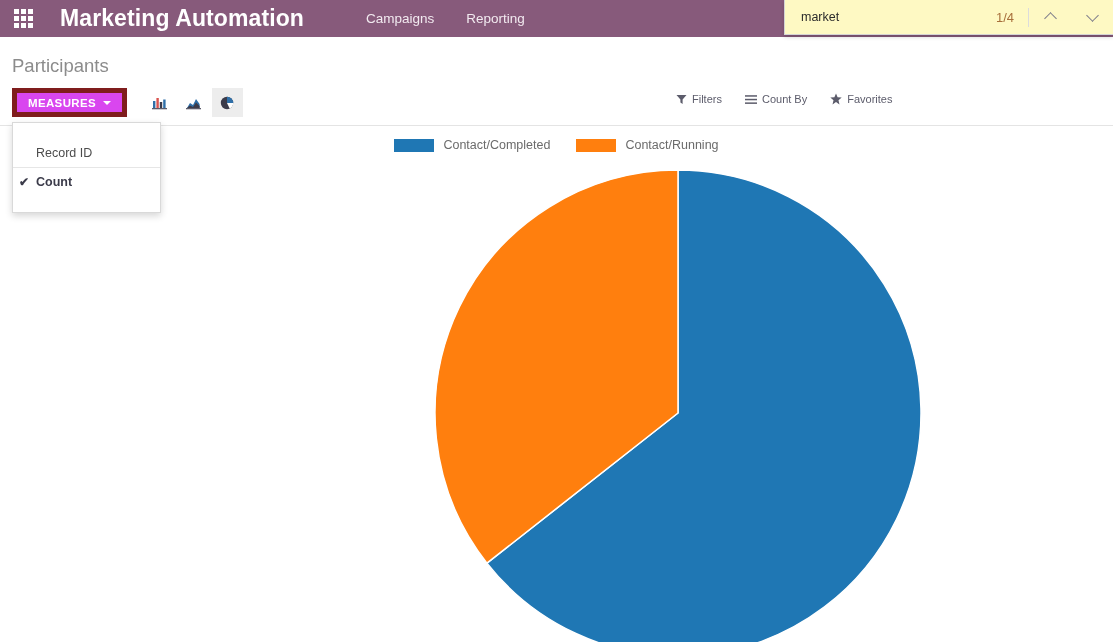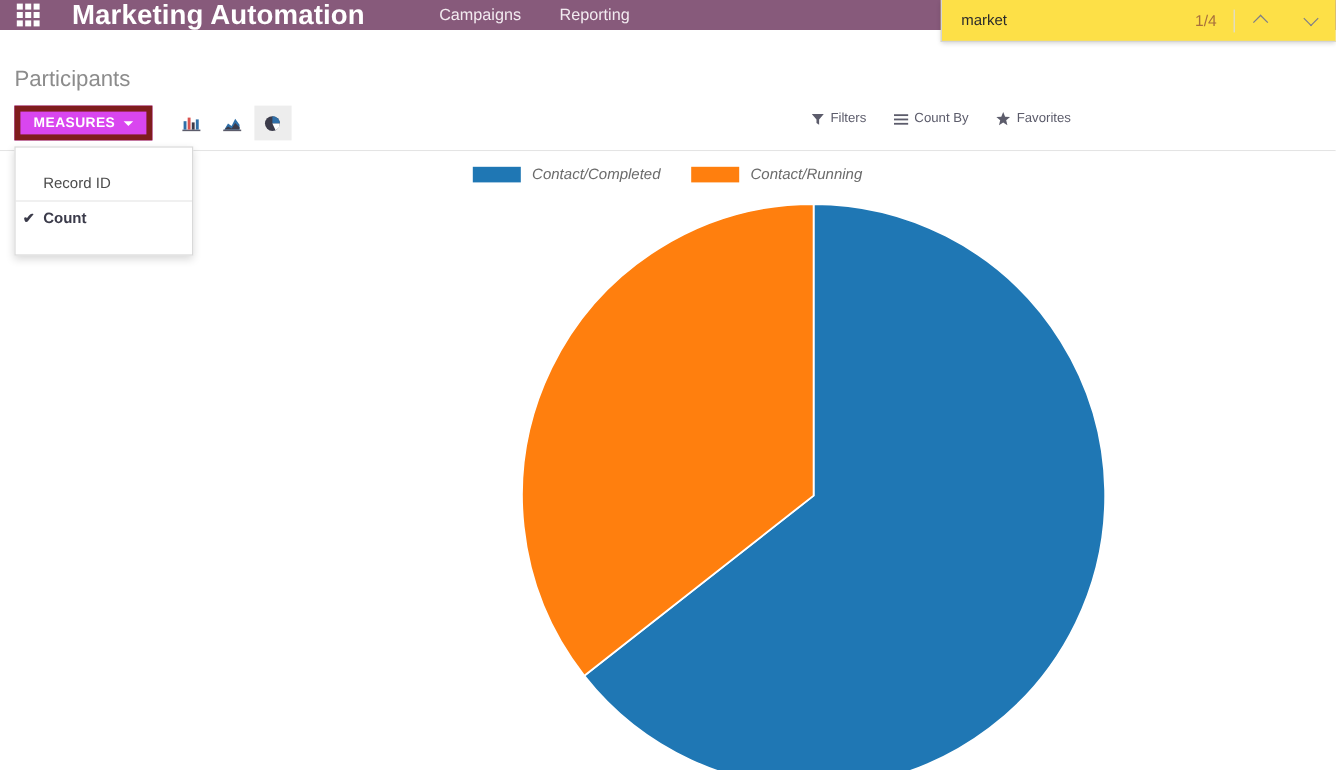--- a/index.html
+++ b/index.html
@@ -11,21 +11,21 @@
     background: #ffffff;
     font-family: "Liberation Sans", sans-serif;
     color: #4c4c4c;
   }
 
   
   .navbar {
     position: absolute;
     top: 0; left: 0;
     width: 1113px;
-    height: 25px;
+    height: 37px;
     background: #875a7b;
     display: flex;
     align-items: center;
     z-index: 5;
   }
   .apps-btn {
     width: 46px;
     height: 41px;
     display: flex;
     align-items: center;
@@ -63,21 +63,21 @@
     line-height: 41px;
   }
 
   
   .findbar {
     position: absolute;
     top: 0;
     left: 784px;
     width: 329px;
     height: 35px;
-    background: #fde047;
+    background: #fef9c3;
     border: 1px solid #d4d4d4;
     border-top: none;
     border-right: none;
     display: flex;
     align-items: center;
     box-shadow: 0 2px 4px rgba(0,0,0,.18);
     z-index: 20;
   }
   .findbar-input {
     flex: 1;
@@ -250,21 +250,20 @@
   }
 
   
   .chart-area {
     position: absolute;
     top: 126px; left: 0;
     width: 1113px;
     height: 516px;
     background: #ffffff;
     overflow: hidden;
-    font-style: italic;
   }
   .legend {
     position: absolute;
     top: 12px;
     left: 0;
     width: 1113px;
     display: flex;
     justify-content: center;
     align-items: center;
     gap: 26px;

